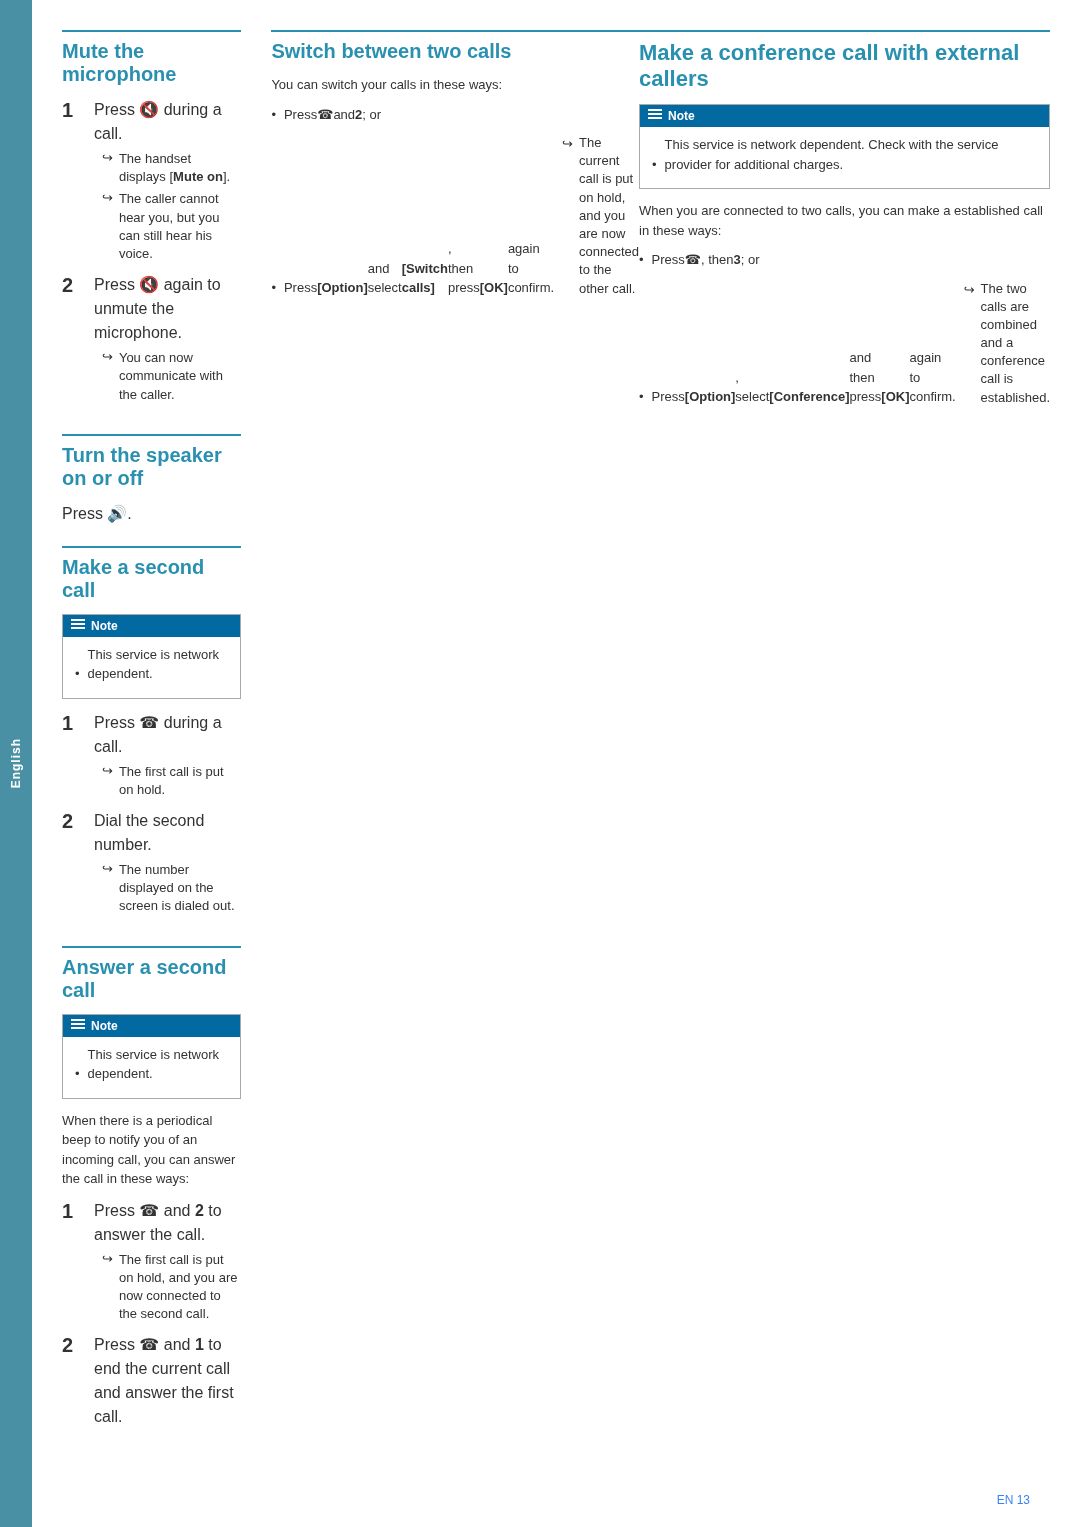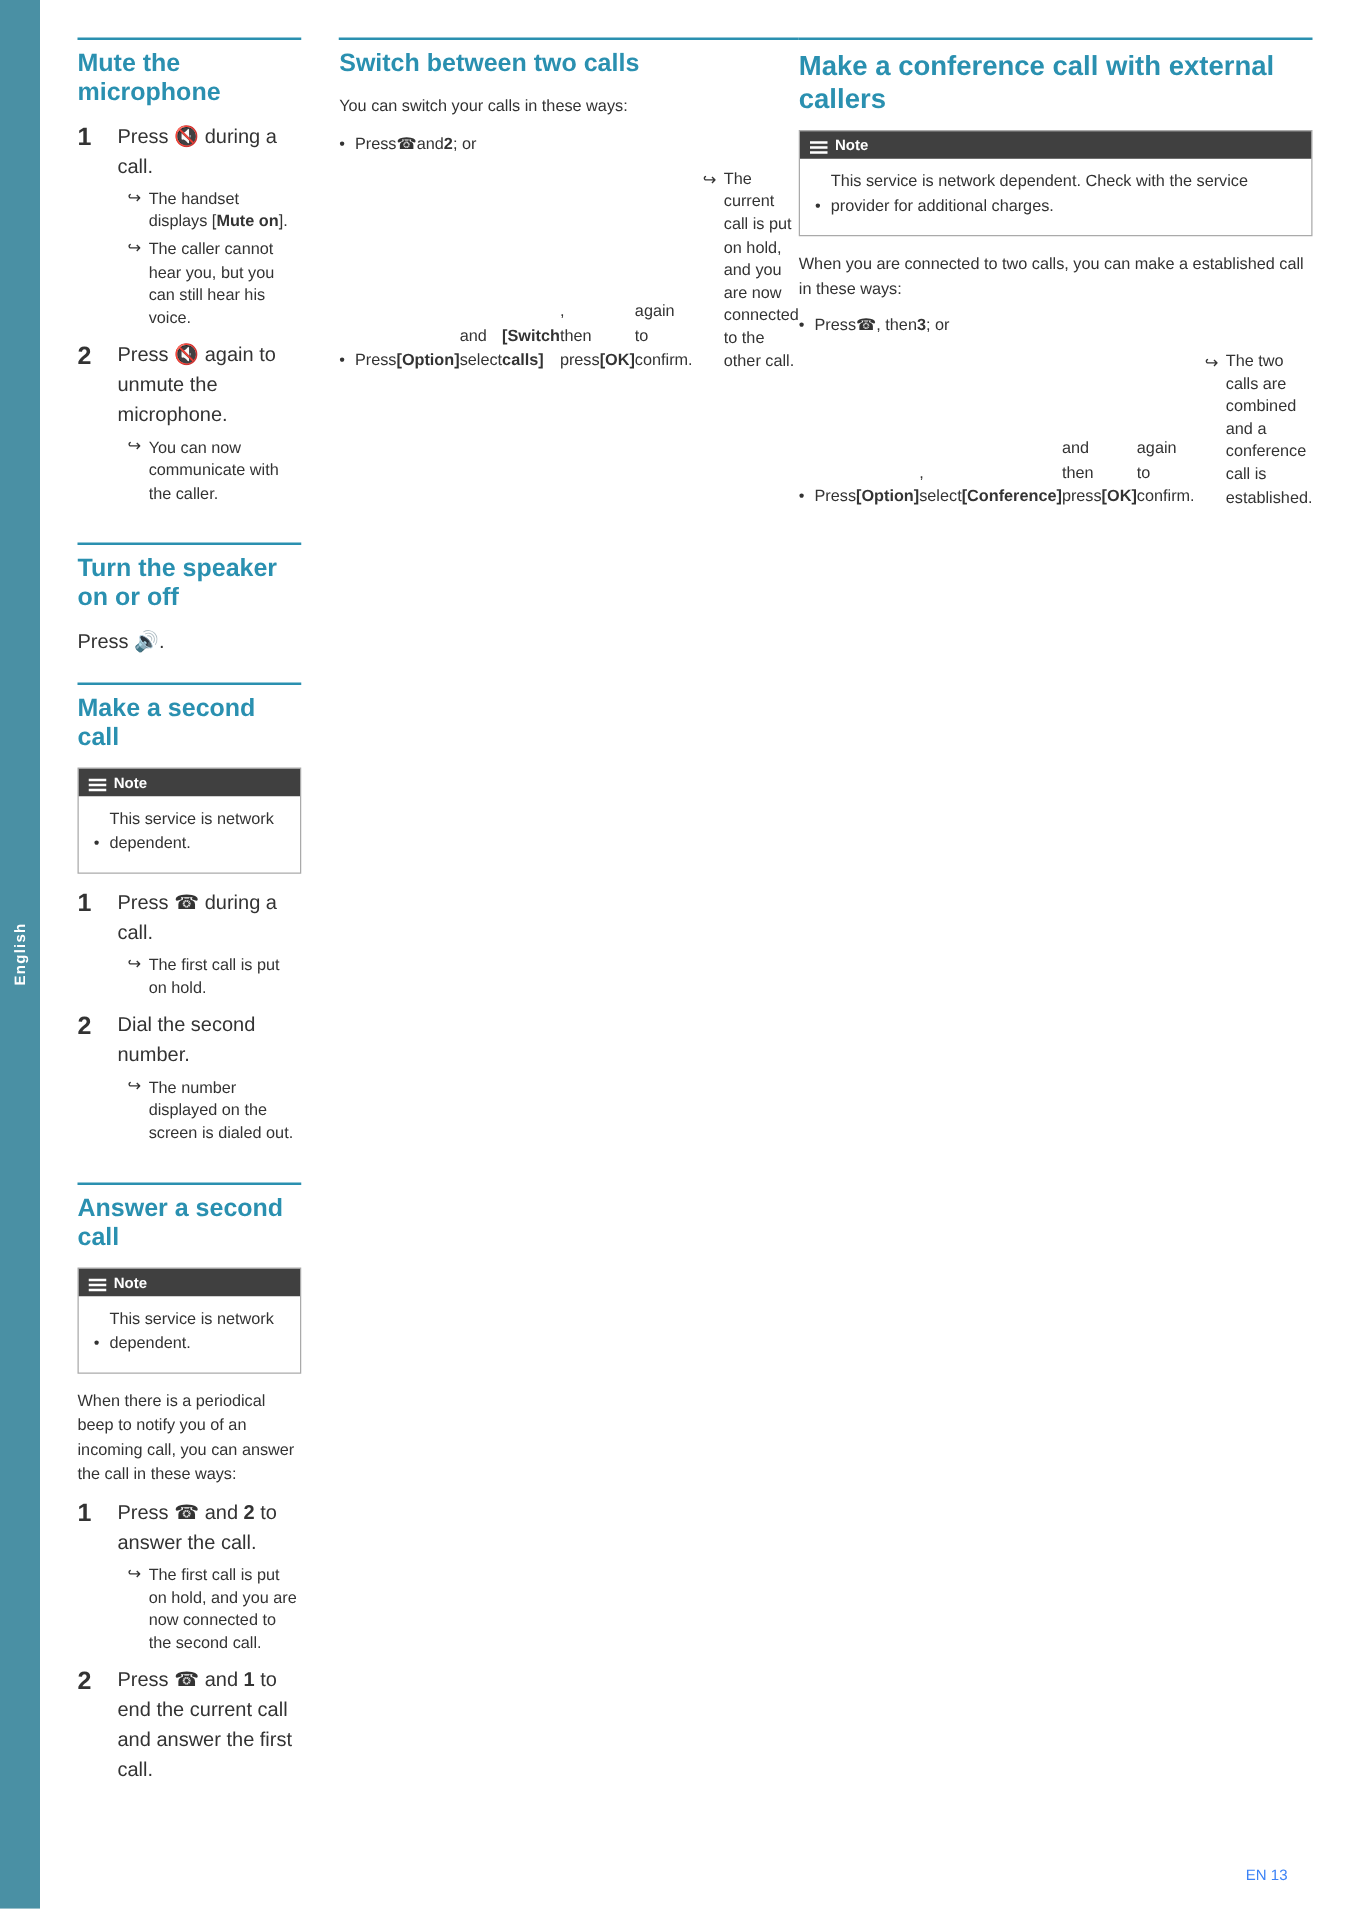--- a/index.html
+++ b/index.html
@@ -106,22 +106,22 @@
       line-height: 1.4;
     }
     .note-box {
       border: 1px solid #aaa;
       padding: 8px 12px;
       margin-bottom: 12px;
       background: #fff;
     }
     .note-header {
       display: flex;
-      align-items: flex-end;
-      background: #404040;
+      align-items: flex-start;
+      background: #0369a1;
       color: #fff;
       padding: 4px 8px;
       margin: -8px -12px 8px -12px;
       font-size: 12px;
       font-weight: bold;
     }
     .note-icon {
       display: inline-flex;
       flex-direction: column;
       gap: 2px;

